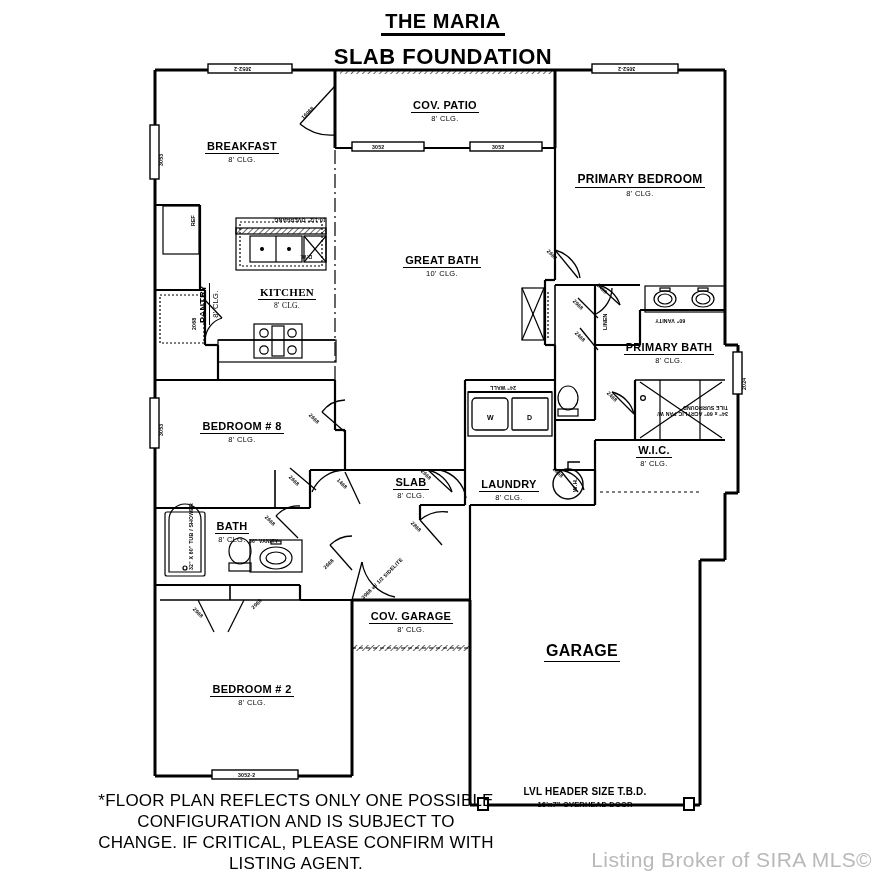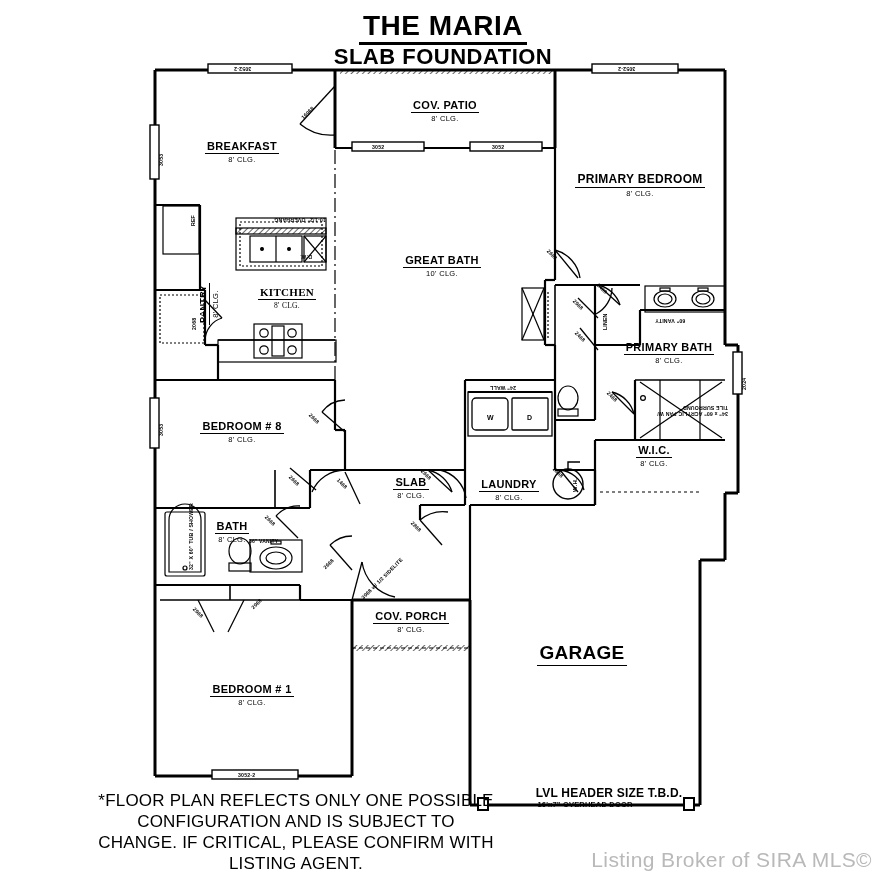--- a/index.html
+++ b/index.html
@@ -1,19 +1,19 @@
 <!DOCTYPE html>
 <html><head>
 <meta charset="utf-8">
 <style>
   html,body{margin:0;padding:0;background:#ffffff;}
   body{width:886px;height:886px;font-family:"Liberation Sans",sans-serif;color:#000;position:relative;overflow:hidden;}
   #plan{position:absolute;left:0;top:0;width:886px;height:886px;}
   .ttl{position:absolute;width:886px;text-align:center;font-weight:bold;letter-spacing:.5px;}
-  #title-main{top:10px;font-size:28px;}
+  #title-main{top:10px;font-size:20px;}
   #title-main span{border-bottom:3px solid #000;padding:0 4px 1px 4px;}
   #title-sub{top:44px;font-size:22px;}
   .rm{position:absolute;text-align:center;white-space:nowrap;}
   .rm .nm{font-weight:bold;font-size:11px;letter-spacing:.3px;border-bottom:1.6px solid #000;display:inline-block;padding:0 2px 1px 2px;}
   .rm .cl{font-size:7.5px;letter-spacing:.3px;margin-top:1px;}
   .rm.big .nm{font-size:12px;}
   .tiny{position:absolute;font-size:5.2px;font-weight:bold;letter-spacing:.2px;white-space:nowrap;}
   .tiny.r90{transform:rotate(-90deg);transform-origin:0 0;}
   .tiny.r180{transform:rotate(180deg);transform-origin:50% 50%;}
   .tiny.d45{transform:rotate(45deg);transform-origin:0 0;}
@@ -327,43 +327,43 @@
 <div class="rm" style="left:368px;top:472px;width:86px;">
   <div class="nm">SLAB</div><div class="cl">8'  CLG.</div>
 </div>
 <div class="rm" style="left:462px;top:474px;width:94px;">
   <div class="nm">LAUNDRY</div><div class="cl">8'  CLG.</div>
 </div>
 <div class="rm" style="left:192px;top:516px;width:80px;">
   <div class="nm">BATH</div><div class="cl">8'  CLG.</div>
 </div>
 <div class="rm" style="left:352px;top:606px;width:118px;">
-  <div class="nm">COV. PORCH</div><div class="cl">8'  CLG.</div>
+  <div class="nm">COV. GARAGE</div><div class="cl">8'  CLG.</div>
 </div>
 <div class="rm" style="left:178px;top:679px;width:148px;">
-  <div class="nm">BEDROOM # 1</div><div class="cl">8'  CLG.</div>
+  <div class="nm">BEDROOM # 2</div><div class="cl">8'  CLG.</div>
 </div>
 <div class="rm big" style="left:508px;top:642px;width:148px;">
-  <div class="nm" style="font-size:19px;">GARAGE</div>
+  <div class="nm" style="font-size:16px;">GARAGE</div>
 </div>
 
 <span class="tiny r90" style="left:190px;top:226px;">REF</span>
 <span class="tiny r180" style="left:274px;top:217px;">10-1/2" OVERHANG</span>
 <span class="tiny r180" style="left:300px;top:254px;">D.W.</span>
 <span class="tiny" style="left:487px;top:414px;font-size:7px;">W</span>
 <span class="tiny" style="left:527px;top:414px;font-size:7px;">D</span>
 <span class="tiny r180" style="left:490px;top:385px;">24" WALL</span>
 <span class="tiny r90" style="left:572px;top:492px;font-size:6px;">W.H.</span>
 <span class="tiny r90" style="left:602px;top:330px;">LINEN</span>
 <span class="tiny r180" style="left:655px;top:318px;">60" VANITY</span>
 <span class="tiny" style="left:249px;top:538px;font-size:5px;">36" VANITY</span>
 <span class="tiny r180" style="left:648px;top:405px;width:80px;white-space:normal;line-height:6px;display:inline-block;">34" x 60" ACRYLIC PAN W/ TILE SURROUND</span>
 <span class="tiny r90" style="left:188px;top:570px;">32" X 60" TUB / SHOWER</span>
 
-<div style="position:absolute;left:470px;top:786px;width:230px;text-align:center;font-size:12px;font-weight:bold;letter-spacing:.2px;margin-left:24px;">LVL HEADER SIZE T.B.D.</div>
+<div style="position:absolute;left:470px;top:786px;width:230px;text-align:center;font-size:10px;font-weight:bold;letter-spacing:.2px;">LVL HEADER SIZE T.B.D.</div>
 <div style="position:absolute;left:470px;top:800px;width:230px;text-align:center;font-size:7.5px;font-weight:bold;letter-spacing:.2px;">16'x7" OVERHEAD DOOR</div>
 
 <span class="tiny r180" style="left:234px;top:66px;">3052-2</span>
 <span class="tiny r90" style="left:158px;top:166px;">3053</span>
 <span class="tiny r90" style="left:158px;top:436px;">3053</span>
 <span class="tiny" style="left:372px;top:144px;">3052</span>
 <span class="tiny" style="left:492px;top:144px;">3052</span>
 <span class="tiny r180" style="left:618px;top:66px;">3052-2</span>
 <span class="tiny r90" style="left:741px;top:390px;">2024</span>
 <span class="tiny" style="left:238px;top:772px;">3052-2</span>

